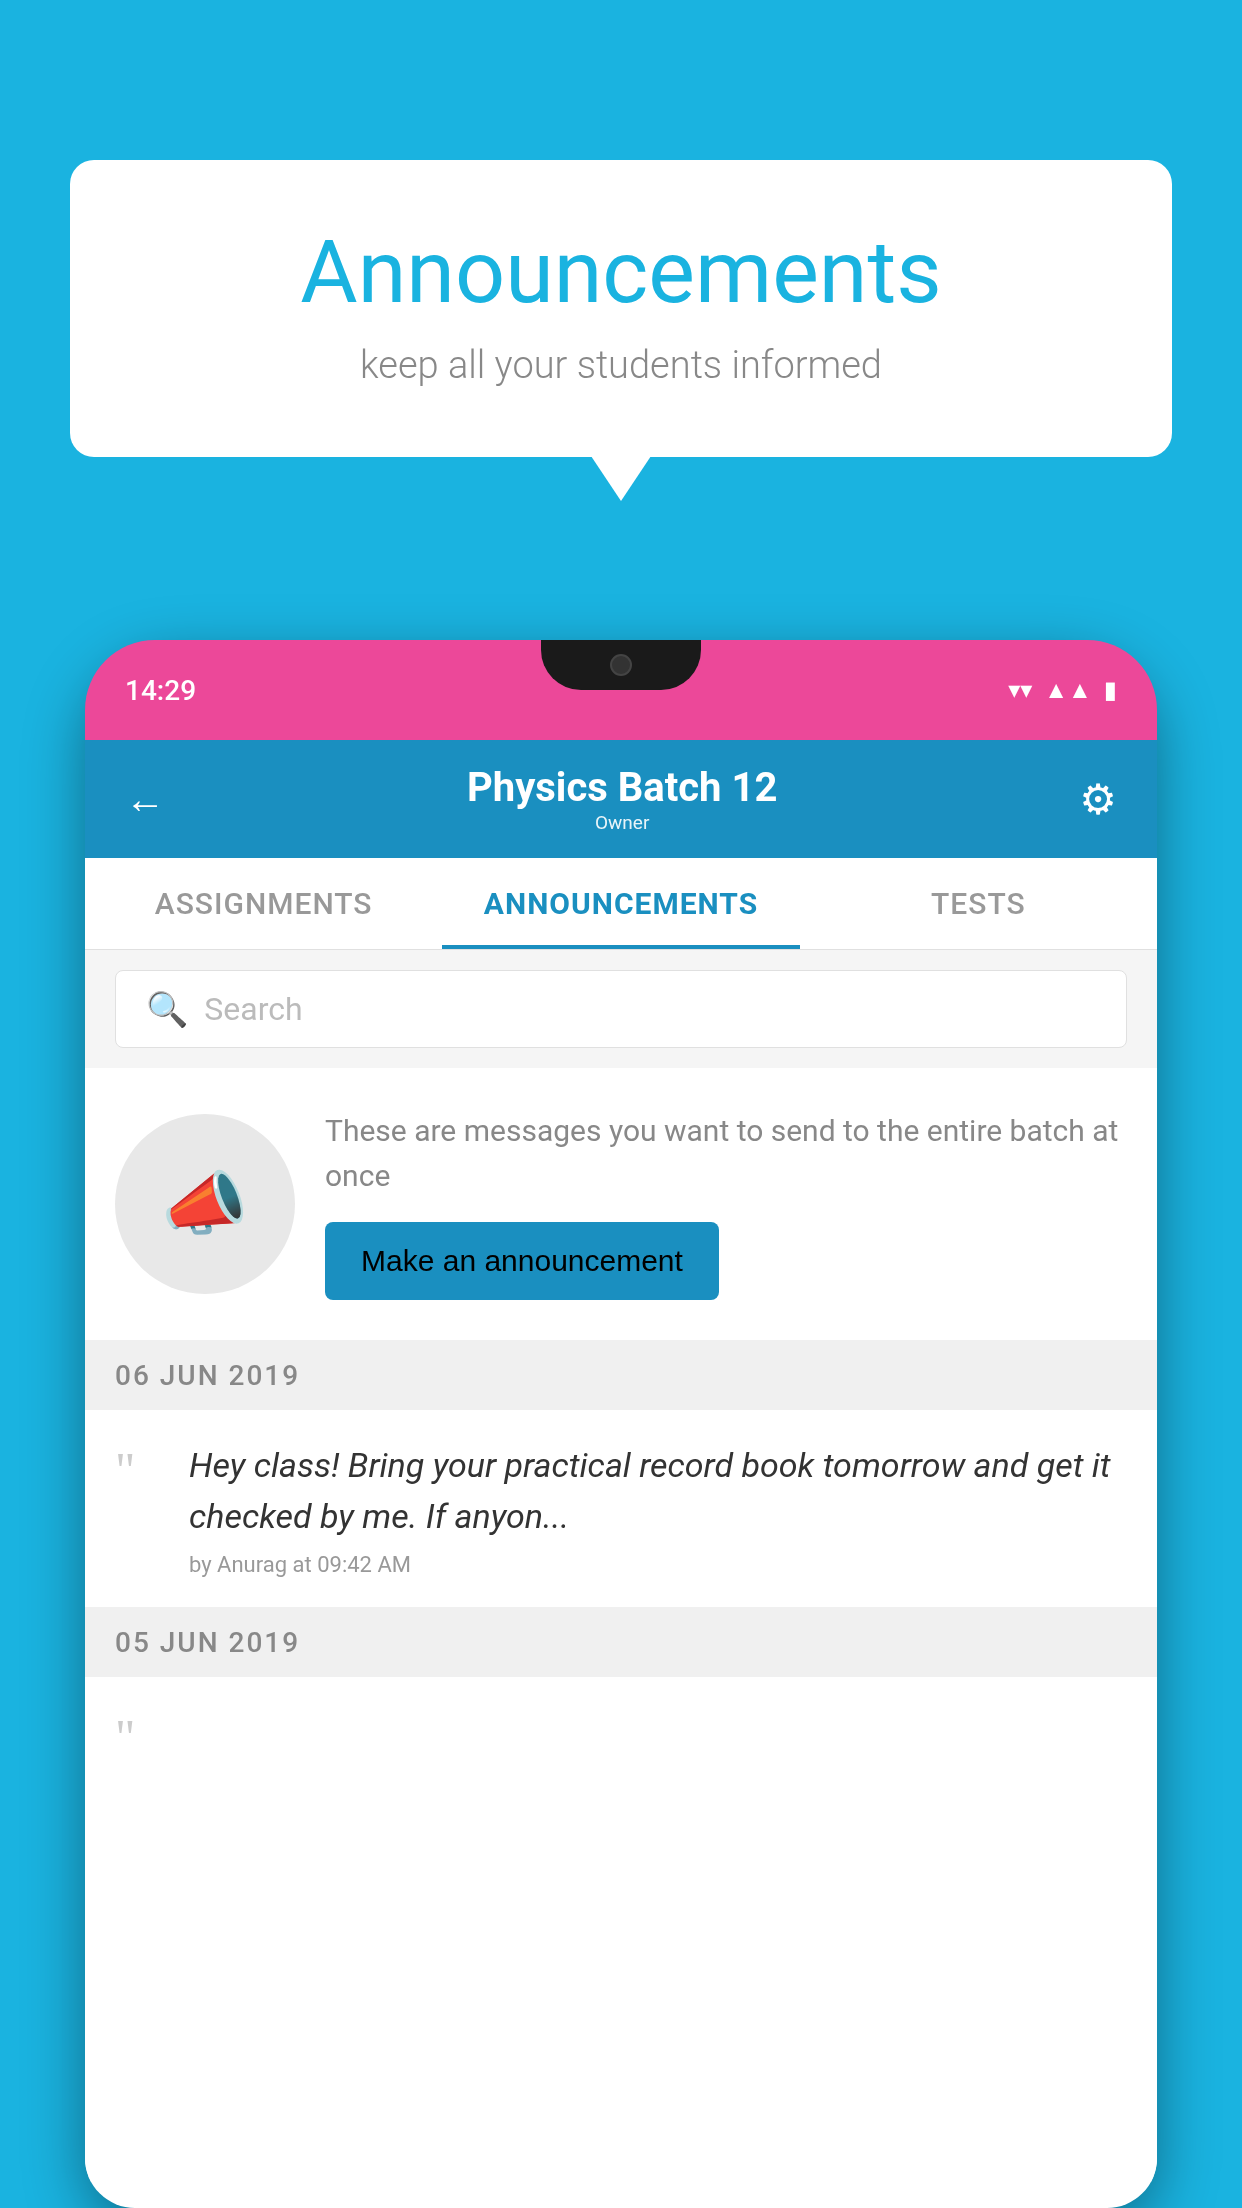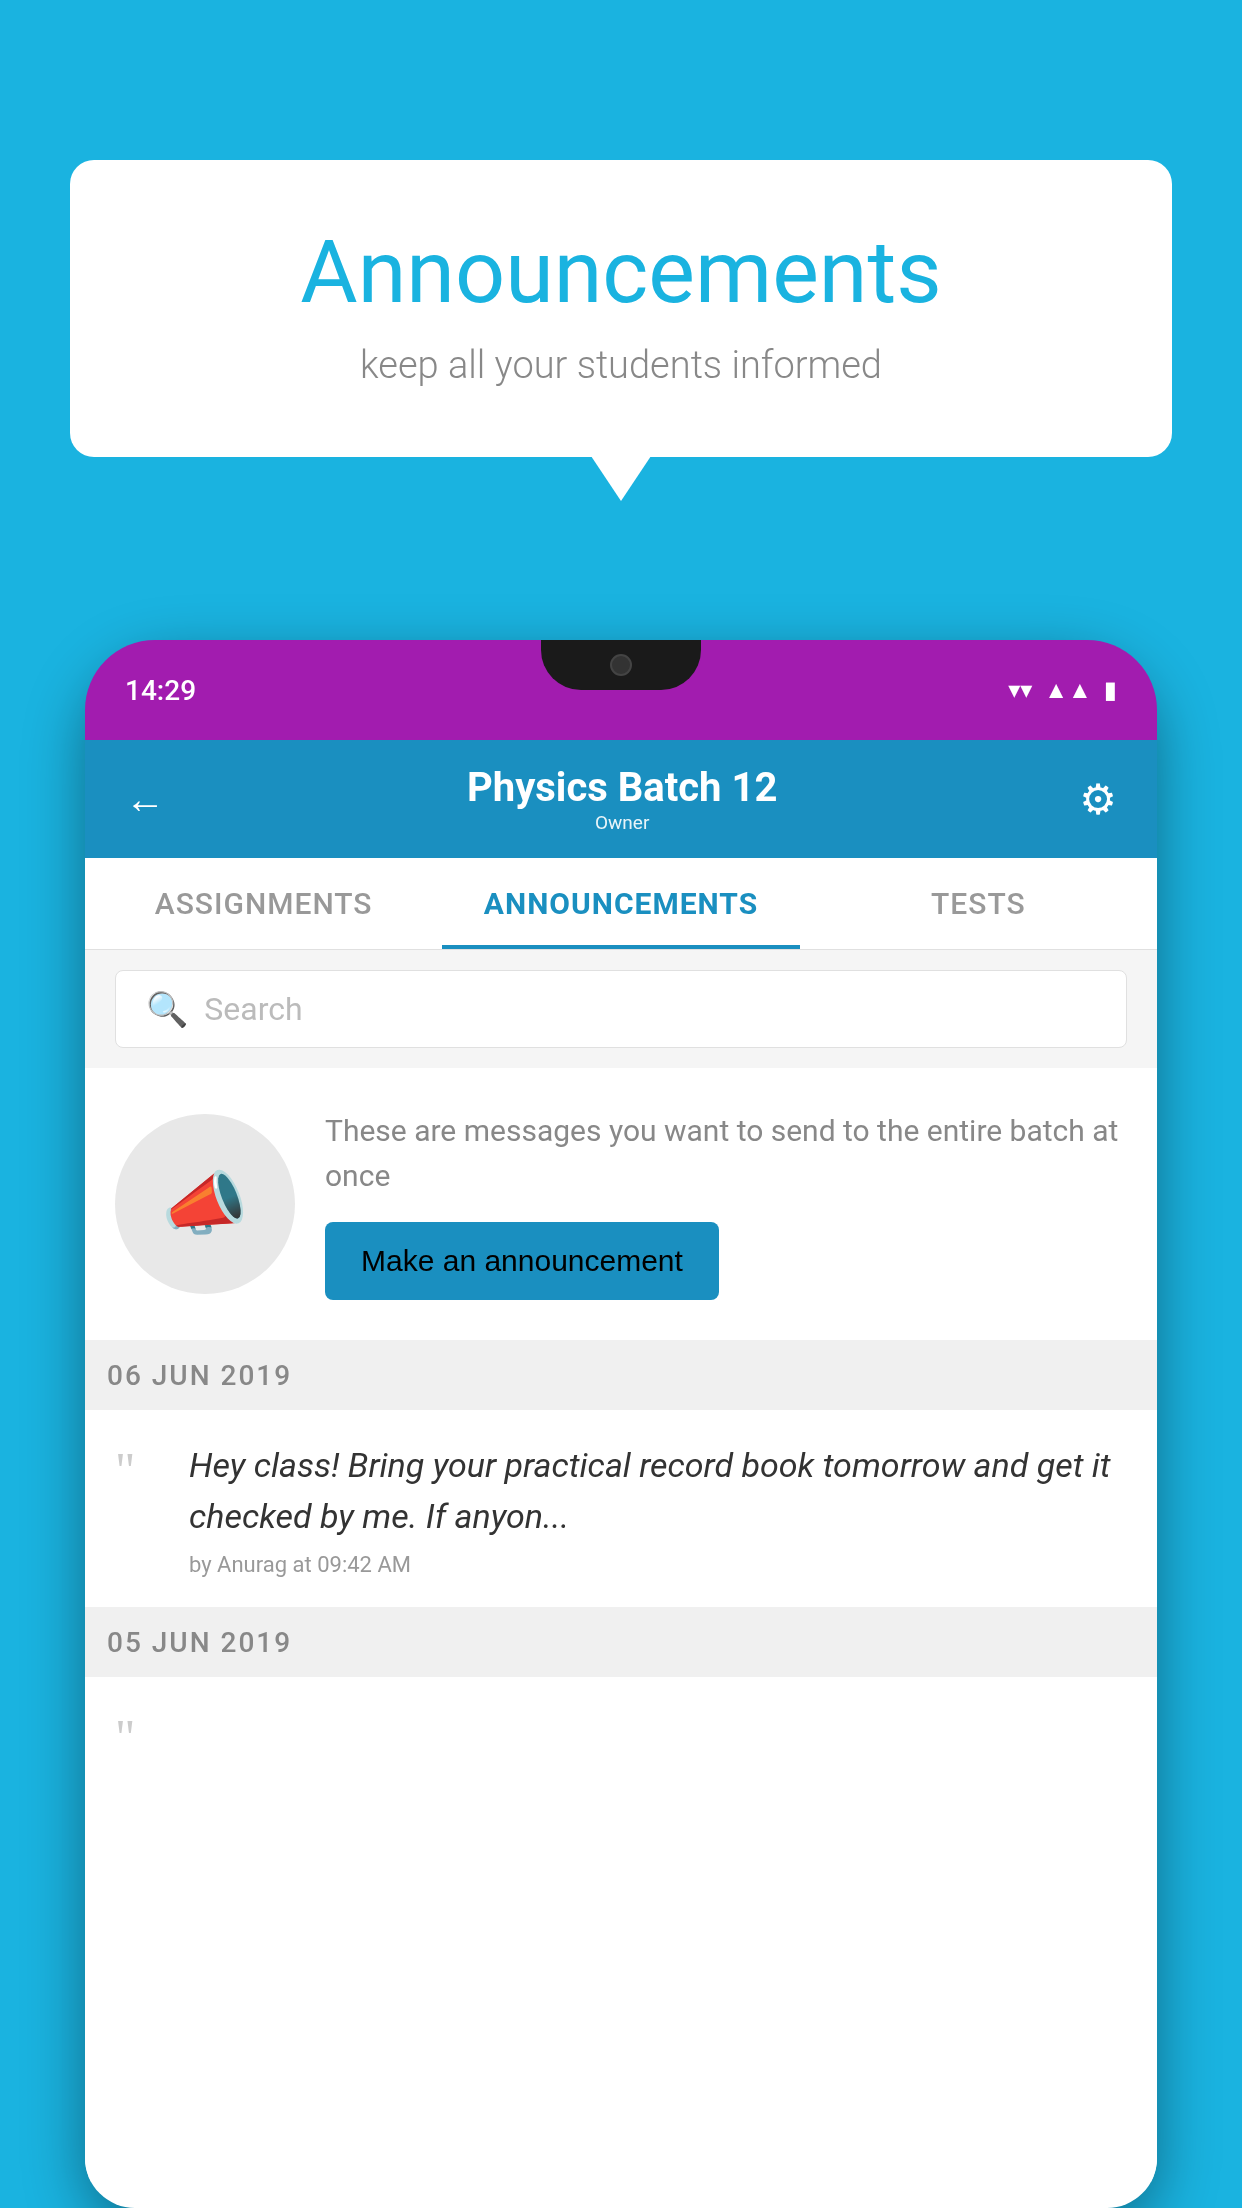--- a/index.html
+++ b/index.html
@@ -67,21 +67,21 @@
       right: 85px;
       bottom: 0;
       background: #1a1a1a;
       border-radius: 90px 90px 60px 60px;
       padding: 0;
       box-shadow: 0 20px 60px rgba(0,0,0,0.4);
     }
 
     
     .phone-top-bar {
-      background: #a21caf;
+      background: #ec4899;
       border-radius: 70px 70px 0 0;
       padding: 0 40px;
       height: 100px;
       display: flex;
       align-items: center;
       justify-content: space-between;
       position: relative;
     }
 
     .phone-notch {
@@ -280,21 +280,21 @@
       border-radius: 8px;
       padding: 22px 36px;
       font-size: 30px;
       font-weight: 500;
       cursor: pointer;
     }
 
     
     .date-header {
       background: #f0f0f0;
-      padding: 18px 22px;
+      padding: 18px 30px;
       font-size: 28px;
       color: #888;
       letter-spacing: 2px;
       font-weight: 500;
     }
 
     
     .announcement-item {
       background: white;
       padding: 30px;

